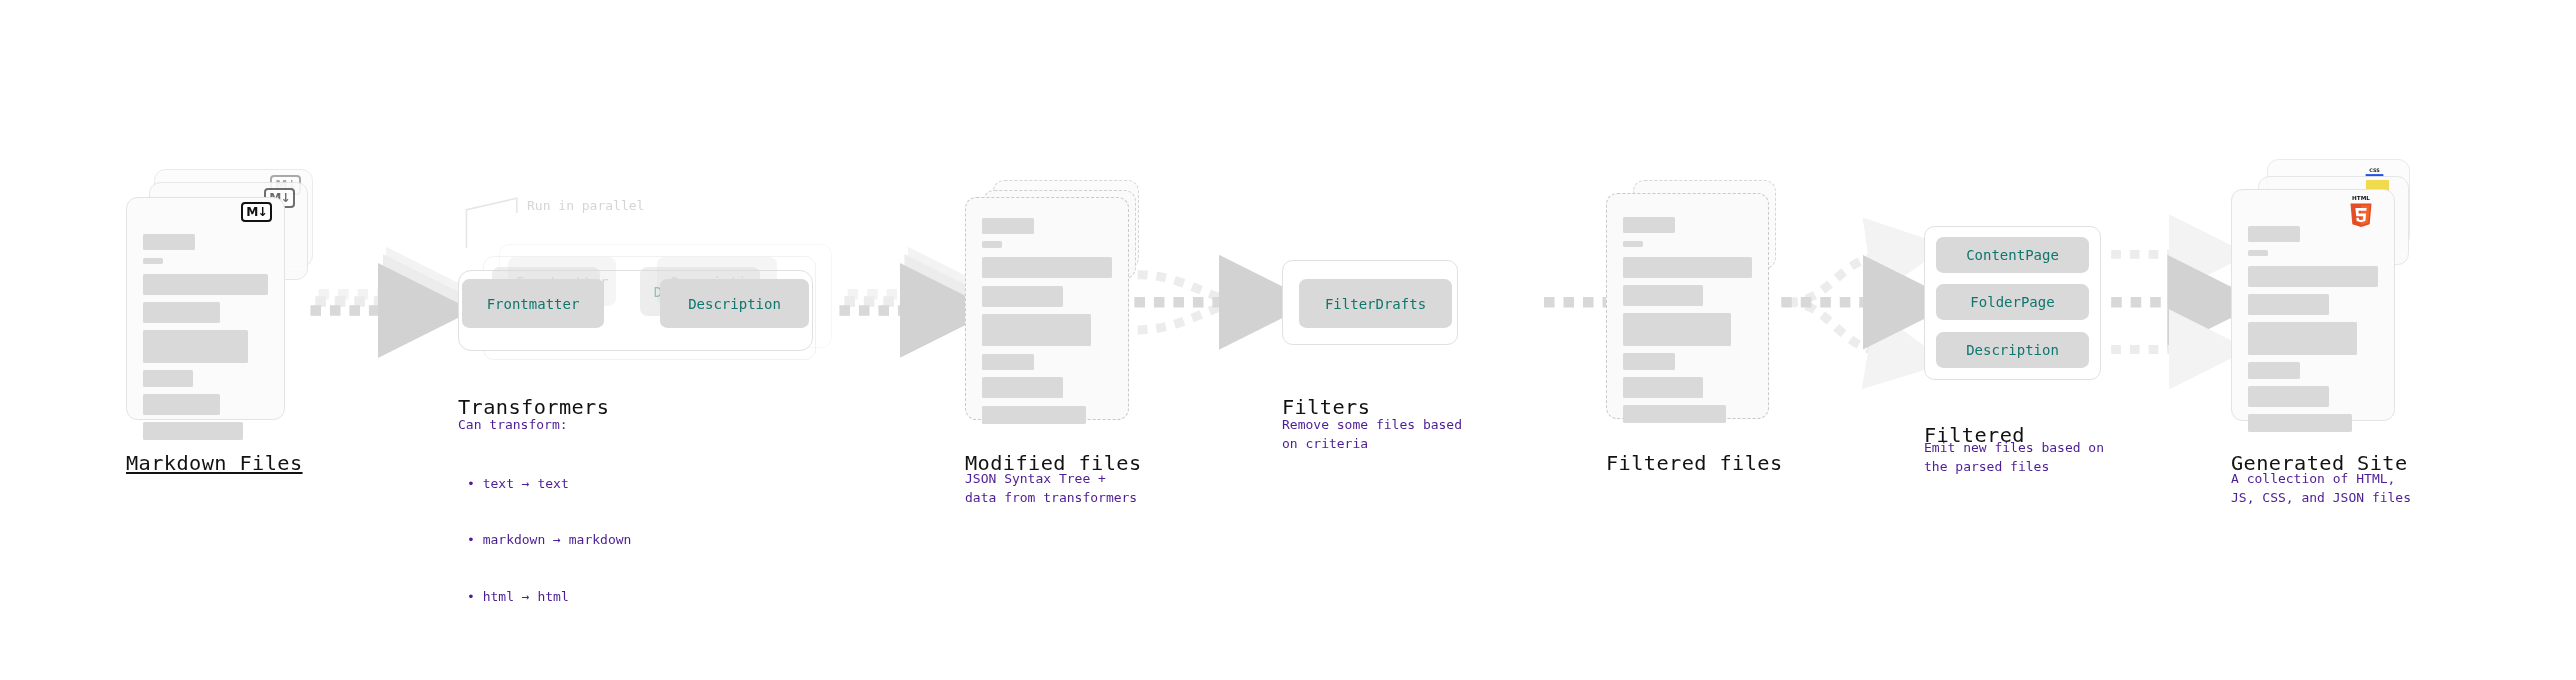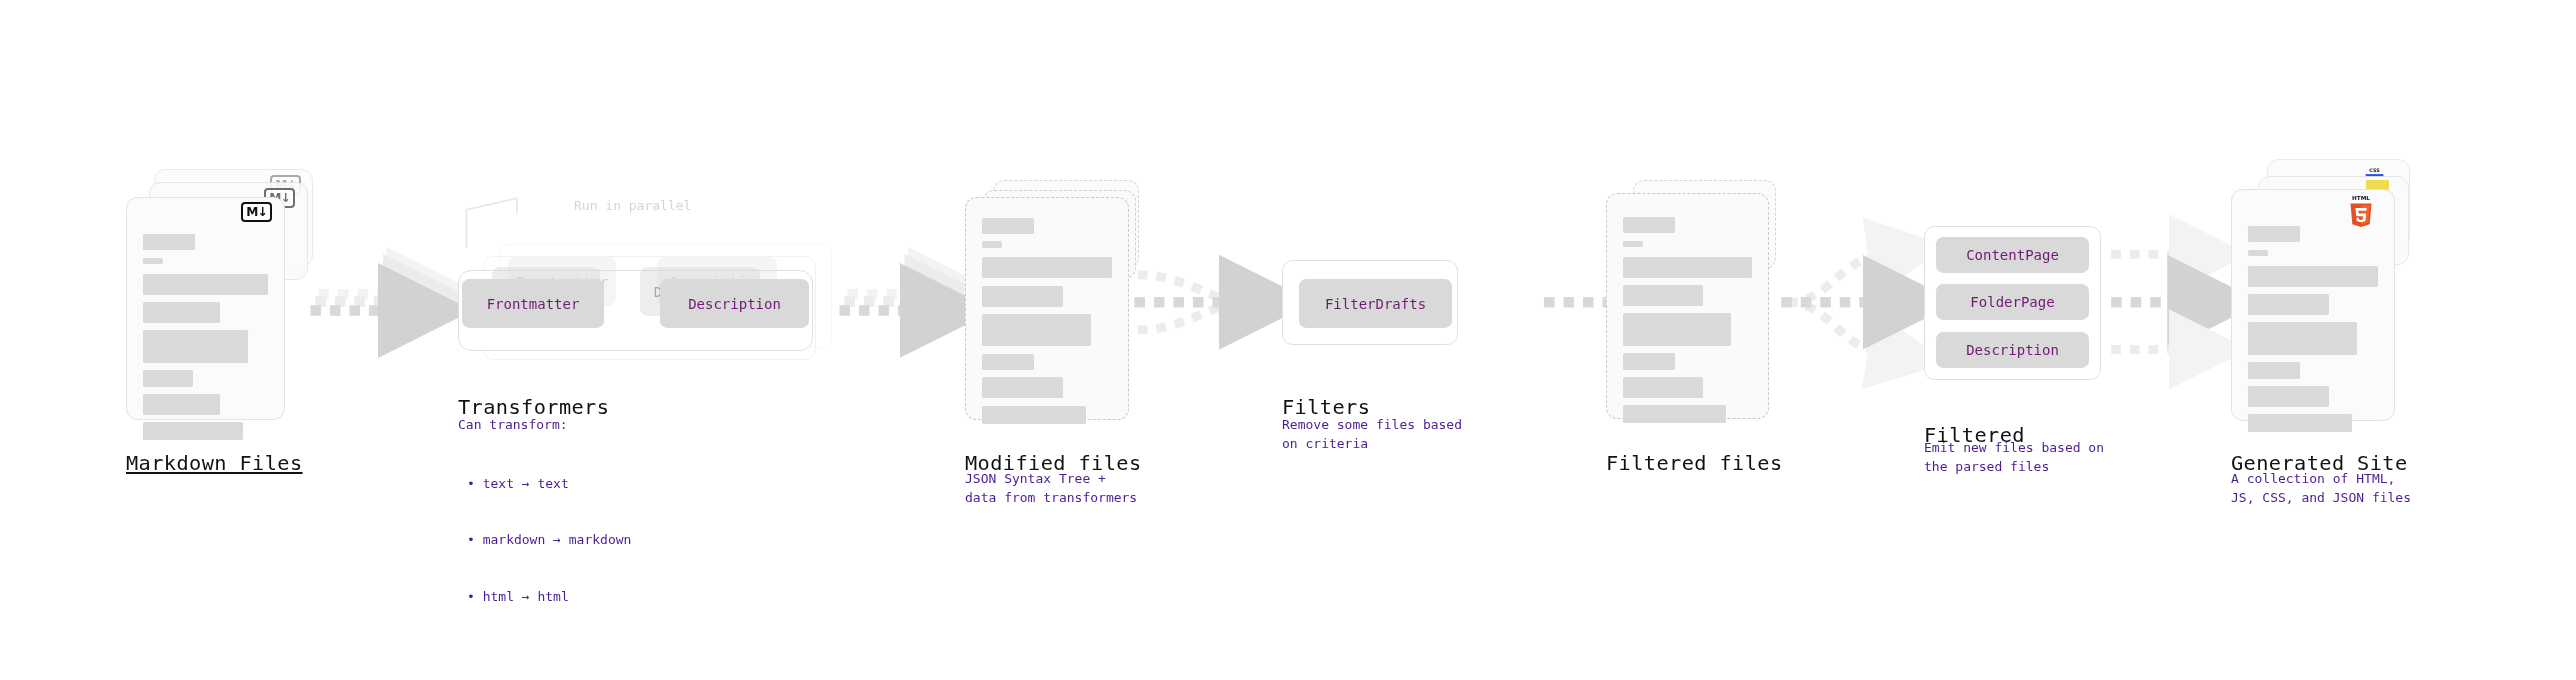--- a/index.html
+++ b/index.html
@@ -83,21 +83,21 @@
   }
   .pbox.ghost{opacity:.45;background:transparent;}
   .pbox.ghost2{opacity:.25;background:transparent;}
   .chip{
     position:absolute;
     box-sizing:border-box;
     background:#d9d9d9;
     border-radius:7.3px;
     display:flex;align-items:center;justify-content:center;
     font-size:14px;
-    color:#701a75;
+    color:#0f766e;
     white-space:nowrap;
   }
   .chip.g1{opacity:.45;}
   .chip.g2{opacity:.25;}
 
   svg.overlay{position:absolute;left:0;top:0;width:2576px;height:681px;pointer-events:none;}
   .lbl-list{margin:0;padding:0;list-style:none;}
 </style>
 </head>
 <body>
@@ -199,21 +199,21 @@
 
     <div class="chip g2" style="left:508px;top:257px;width:108px;height:49px;">Frontmatter</div>
     <div class="chip g2" style="left:657px;top:257px;width:120px;height:49px;">Description</div>
 
     <div class="chip g1" style="left:492px;top:267px;width:108px;height:49px;">Frontmatter</div>
     <div class="chip g1" style="left:640px;top:267px;width:120px;height:49px;">Description</div>
 
     <div class="chip" style="left:462px;top:279px;width:142px;height:49px;">Frontmatter</div>
     <div class="chip" style="left:660px;top:279px;width:149px;height:49px;">Description</div>
 
-    <div class="tiny-note" style="left:527px;top:198px;margin-left:47px;">Run in parallel</div>
+    <div class="tiny-note" style="left:527px;top:198px;">Run in parallel</div>
   </div>
 
   <h3 class="h-label" style="left:458px;top:375px;">Transformers</h3>
   <div class="sub-label" style="left:458px;top:416px;">Can transform:</div>
   <ul class="lbl-list sub-label" style="left:467px;top:437px;">
     <li>• text → text</li>
     <li>• markdown → markdown</li>
     <li>• html → html</li>
   </ul>
 

